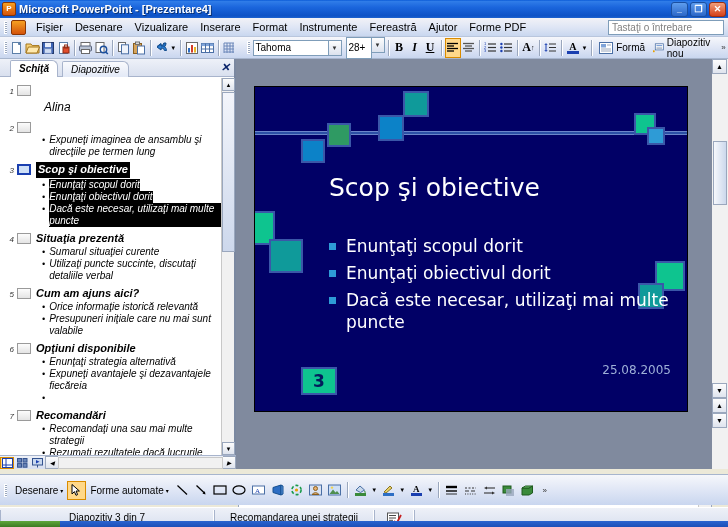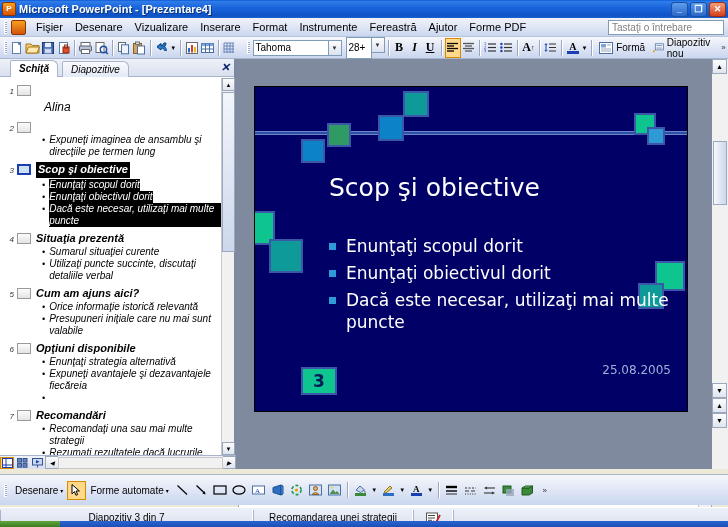--- a/index.html
+++ b/index.html
@@ -819,21 +819,21 @@
           <path d="M1 3 L8 3 L11.5 1 L11.5 8 L8 10 L1 10 Z" fill="#3a8a3a" stroke="#1f5a1f"></path>
           <path d="M1 3 L4.5 1 L11.5 1 L8 3 Z" fill="#6cbf6c" stroke="#1f5a1f"></path>
         </svg>
     </div>
     <div class="overflow" style="margin-left:2px;">
       <span style="font-size:8px;">»</span>
     </div>
   </div>
 
   <div class="statusbar">
-    <div class="st-cell" style="width:253px;text-align:right;">Diapozitiv 3 din 7</div>
+    <div class="st-cell" style="width:214px;text-align:right;">Diapozitiv 3 din 7</div>
     <div class="st-cell" style="width:160px;">Recomandarea unei strategii</div>
     <div class="st-cell" style="width:40px;">
       <svg width="15" height="12" viewBox="0 0 15 12">
           <rect x="0.5" y="1" width="11" height="9" fill="#fff" stroke="#555"></rect>
           <g stroke="#333" stroke-width="0.9">
             <line x1="2" y1="3.5" x2="9" y2="3.5"></line>
             <line x1="2" y1="6" x2="9" y2="6"></line>
             <line x1="2" y1="8.3" x2="6" y2="8.3"></line>
           </g>
           <path d="M7 9 L9.5 11.5 L14 3" stroke="#c62020" stroke-width="1.8" fill="none"></path>

